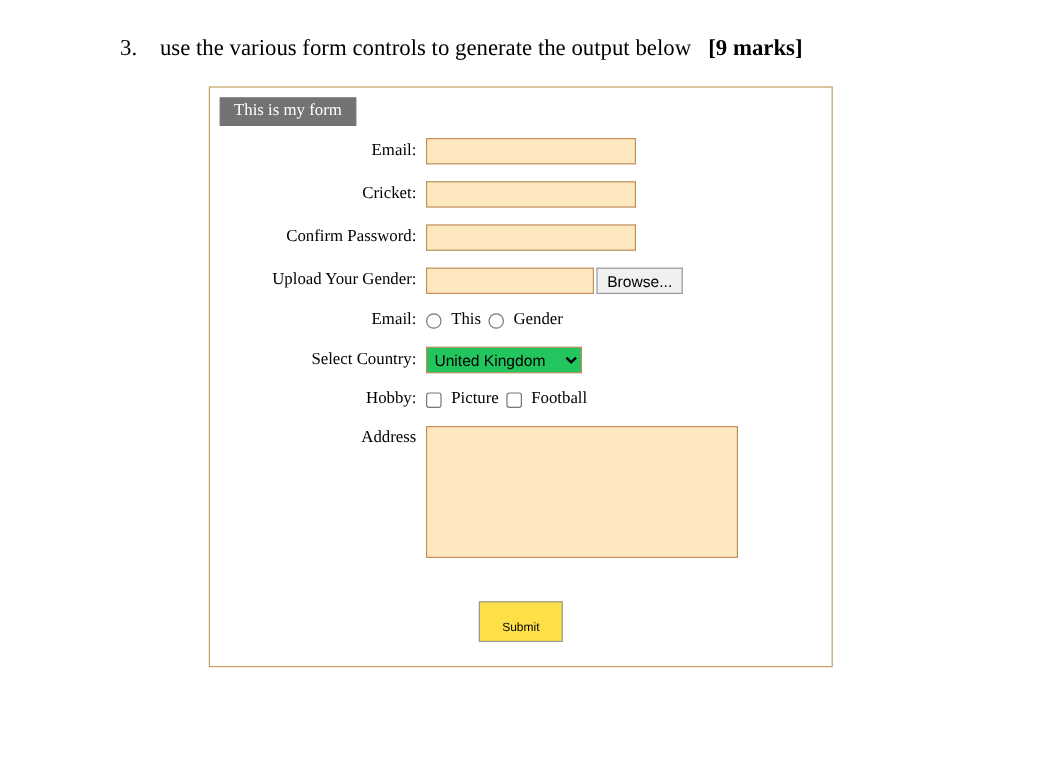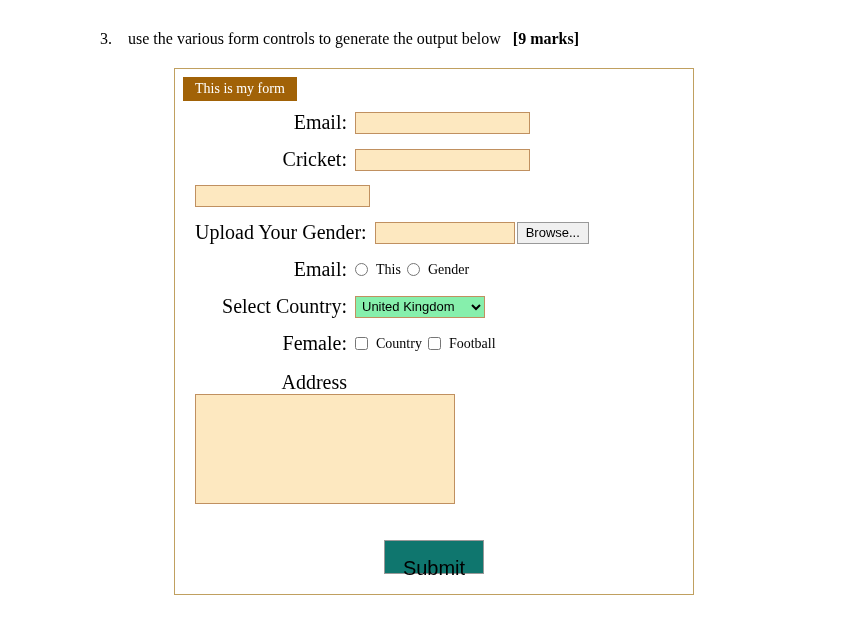--- a/index.html
+++ b/index.html
@@ -15,40 +15,40 @@
       color: #000;
     }
 
     .page {
       width: 868px;
       min-height: 641px;
       padding: 30px 40px;
     }
 
     .instruction {
-      font-size: 16px;
+      font-size: 19px;
       margin-bottom: 20px;
       padding-left: 60px;
     }
 
     .instruction strong {
       font-weight: bold;
     }
 
     .form-container {
       border: 1px solid #c0a060;
       background: #fff;
       width: 520px;
       margin: 0 auto;
       padding: 0 0 20px 0;
       position: relative;
     }
 
     .form-title-bar {
-      background: #a16207;
+      background: #737373;
       color: #fff;
       padding: 4px 12px;
       font-size: 14px;
       display: inline-block;
       margin: 8px 0 0 8px;
     }
 
     .form-body {
       padding: 10px 20px 10px 20px;
     }
@@ -56,21 +56,21 @@
     .form-row {
       display: flex;
       align-items: center;
       margin-bottom: 14px;
     }
 
     .form-label {
       text-align: right;
       min-width: 160px;
       padding-right: 8px;
-      font-size: 20px;
+      font-size: 14px;
     }
 
     .form-input {
       background: #fde8c0;
       border: 1px solid #c09060;
       height: 22px;
       width: 175px;
       outline: none;
       font-size: 13px;
       padding: 2px 4px;
@@ -105,21 +105,21 @@
       align-items: center;
       gap: 6px;
       font-size: 14px;
     }
 
     .radio-group input[type="radio"] {
       margin-right: 2px;
     }
 
     .select-country {
-      background: #86efac;
+      background: #22c55e;
       border: 1px solid #c09060;
       height: 22px;
       font-size: 13px;
       padding: 1px 2px;
       min-width: 130px;
     }
 
     .checkbox-group {
       display: flex;
       align-items: center;
@@ -136,39 +136,38 @@
       border: 1px solid #c09060;
       width: 260px;
       height: 110px;
       resize: none;
       font-size: 13px;
       padding: 4px;
     }
 
     .address-row {
       align-items: flex-start;
-      flex-direction: column;
     }
 
     .address-label {
       padding-top: 2px;
     }
 
     .submit-row {
       display: flex;
       justify-content: center;
       margin-top: 12px;
     }
 
     .submit-button {
-      background: #0f766e;
+      background: #fde047;
       border: 1px solid #999;
       height: 26px;
       padding: 16px 18px;
-      font-size: 20px;
+      font-size: 10px;
       cursor: pointer;
     }
   </style>
 </head>
 <body>
 
 <div class="page">
   <p class="instruction">
     <span>3.</span>
     &nbsp;&nbsp;
@@ -186,20 +185,21 @@
         <label class="form-label">Email:</label>
         <input class="form-input" type="text" style="">
       </div>
 
       <div class="form-row">
         <label class="form-label">Cricket:</label>
         <input class="form-input" type="password" style="">
       </div>
 
       <div class="form-row">
+        <label class="form-label">Confirm Password:</label>
         <input class="form-input" type="password" style="">
       </div>
 
       <div class="form-row">
         <label class="form-label">Upload Your Gender:</label>
         <div class="file-input-wrapper">
           <input class="file-text-input" type="text" style="">
           <button class="browse-button">Browse...</button>
         </div>
       </div>
@@ -218,24 +218,24 @@
         <label class="form-label">Select Country:</label>
         <select class="select-country">
           <option value="United Kingdom" selected="">United Kingdom</option>
           <option value="United States">United States</option>
           <option value="Canada">Canada</option>
           <option value="Australia">Australia</option>
         </select>
       </div>
 
       <div class="form-row">
-        <label class="form-label">Female:</label>
+        <label class="form-label">Hobby:</label>
         <div class="checkbox-group">
           <input type="checkbox" style="">
-          <span>Country</span>
+          <span>Picture</span>
           <input type="checkbox" style="">
           <span>Football</span>
         </div>
       </div>
 
       <div class="form-row address-row">
         <label class="form-label address-label">Address</label>
         <textarea class="textarea-input" style=""></textarea>
       </div>
 

